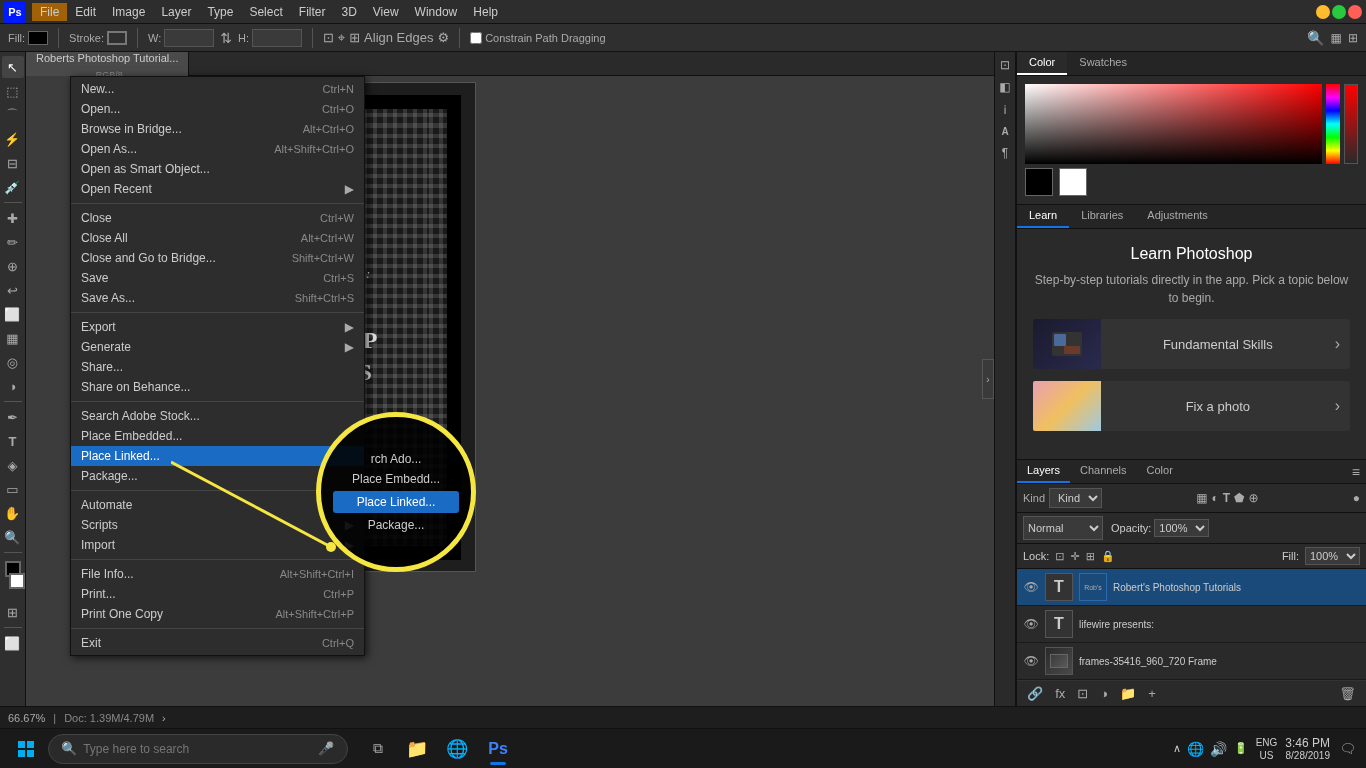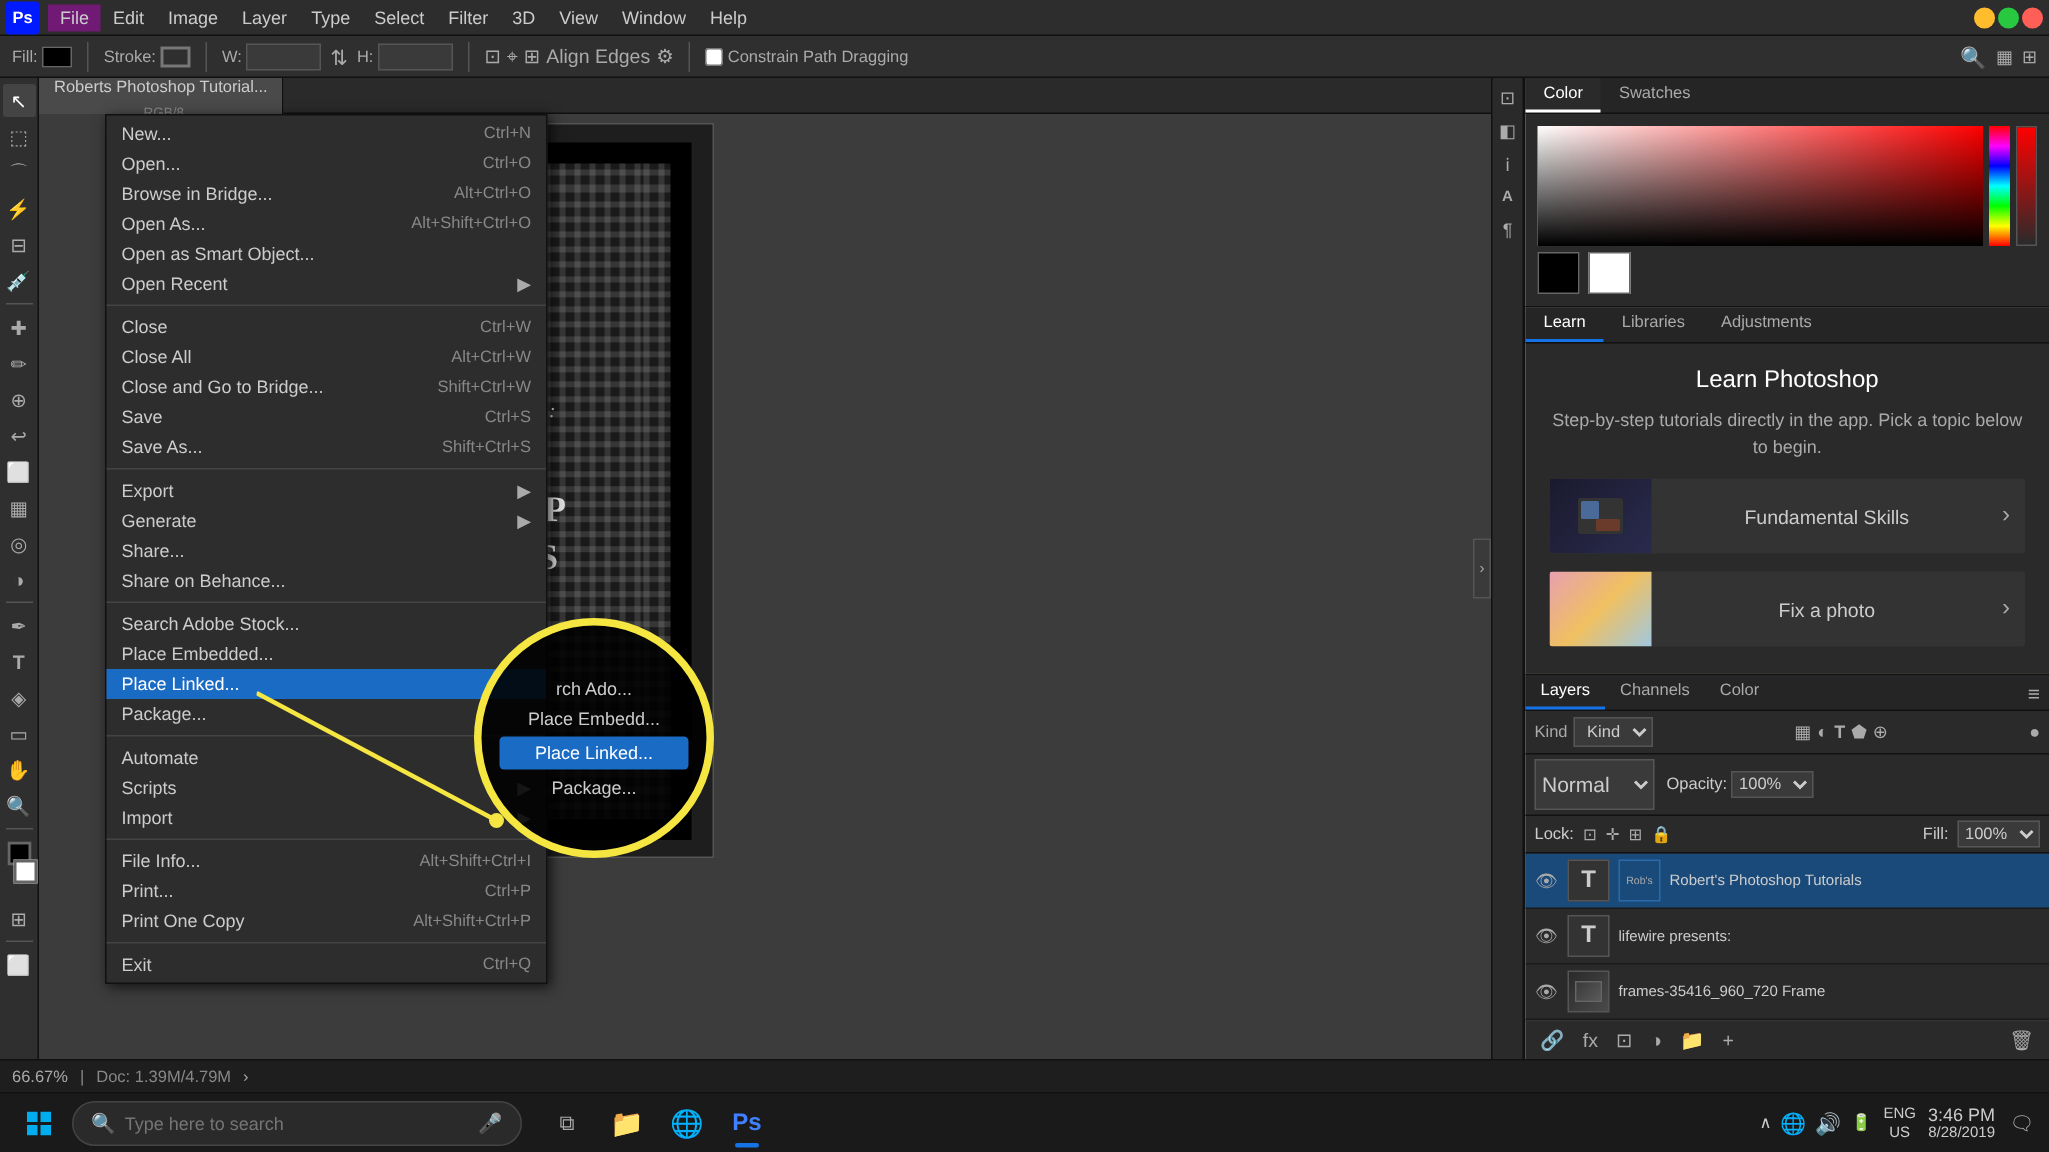--- a/index.html
+++ b/index.html
@@ -1,21 +1,21 @@
 <!DOCTYPE html>
 <html><head>
   <meta charset="utf-8">
   <style>
     * { margin: 0; padding: 0; box-sizing: border-box; }
     body { width: 1366px; height: 768px; overflow: hidden; font-family: 'Segoe UI', Arial, sans-serif; background: #1e1e1e; color: #ccc; font-size: 12px; }
 
     
     #menubar { display: flex; align-items: center; height: 24px; background: #2d2d2d; border-bottom: 1px solid #111; padding: 0 4px; }
     #menubar .menu-item { padding: 2px 8px; color: #ccc; cursor: pointer; font-size: 12px; }
-    #menubar .menu-item.active { background: #701a75; }
+    #menubar .menu-item.active { background: #a16207; }
     .win-controls { margin-left: auto; display: flex; gap: 2px; }
     .win-btn { width: 14px; height: 14px; border-radius: 50%; cursor: pointer; }
     .win-btn.min { background: #ffbd2e; }
     .win-btn.max { background: #28c941; }
     .win-btn.close { background: #ff5f57; }
 
     
     #optionsbar { height: 28px; background: #2f2f2f; border-bottom: 1px solid #111; display: flex; align-items: center; padding: 0 8px; gap: 6px; }
     .opt-item { display: flex; align-items: center; gap: 3px; font-size: 11px; color: #aaa; }
     .opt-swatch { width: 20px; height: 14px; background: #000; border: 1px solid #666; }
@@ -57,21 +57,21 @@
     .mitem .shortcut { color: #888; font-size: 11px; margin-left: 20px; }
     .mitem .arrow { color: #aaa; }
 
     
     #annotation { position: absolute; top: 380px; left: 300px; width: 150px; height: 150px; z-index: 200; }
     .yellow-circle { width: 150px; height: 150px; border-radius: 50%; border: 5px solid #f5e642; background: rgba(0,0,0,0.85); display: flex; flex-direction: column; align-items: center; justify-content: center; overflow: hidden; }
     .ann-row { padding: 4px 8px; font-size: 12px; color: #ccc; width: 100%; text-align: center; }
     .ann-row.highlighted { background: #1a6bc4; color: #fff; border-radius: 3px; margin: 1px 4px; width: calc(100% - 8px); }
 
     
-    #rightpanel { width: 350px; background: #fef9c3; border-left: 1px solid #111; display: flex; flex-direction: column; }
+    #rightpanel { width: 350px; background: #d946ef; border-left: 1px solid #111; display: flex; flex-direction: column; }
 
     
     #color-panel { background: #2a2a2a; border-bottom: 1px solid #111; }
     .panel-tabs { display: flex; height: 24px; background: #252525; border-bottom: 1px solid #111; }
     .ptab { padding: 4px 12px; font-size: 11px; color: #aaa; cursor: pointer; }
     .ptab.active { color: #fff; border-bottom: 2px solid #fff; background: #2a2a2a; }
     .color-picker { padding: 8px; }
     .cs-black { background: #000; }
 
     
@@ -91,21 +91,21 @@
     
     #layers-panel { border-top: 1px solid #111; background: #2a2a2a; }
     .layers-tabs { display: flex; height: 24px; background: #252525; border-bottom: 1px solid #111; }
     .laytab { padding: 4px 10px; font-size: 11px; color: #aaa; cursor: pointer; }
     .laytab.active { color: #fff; border-bottom: 2px solid #1473e6; }
     .layers-toolbar { display: flex; align-items: center; padding: 4px 6px; gap: 4px; border-bottom: 1px solid #111; }
     .kind-select { background: #3a3a3a; border: 1px solid #555; color: #ccc; height: 20px; font-size: 11px; padding: 0 4px; }
     .layers-toolbar-icons { display: flex; gap: 4px; margin-left: auto; color: #aaa; font-size: 12px; }
     .layers-options { display: flex; align-items: center; padding: 3px 6px; border-bottom: 1px solid #111; font-size: 11px; gap: 8px; }
     .layer-op-item { display: flex; align-items: center; gap: 3px; }
-    .layer-op-select { background: #3a3a3a; border: 1px solid #555; color: #ccc; height: 34px; font-size: 14px; width: 80px; }
+    .layer-op-select { background: #3a3a3a; border: 1px solid #555; color: #ccc; height: 24px; font-size: 11px; width: 80px; }
     .layers-list { overflow-y: auto; max-height: 140px; }
     .layer-row { display: flex; align-items: center; padding: 4px 6px; border-bottom: 1px solid #1a1a1a; gap: 6px; cursor: pointer; }
     .layer-row.active { background: #1a4a7a; }
     .layer-vis { width: 16px; height: 16px; display: flex; align-items: center; justify-content: center; color: #aaa; cursor: pointer; }
     .layer-thumb { width: 28px; height: 28px; background: #444; border: 1px solid #555; display: flex; align-items: center; justify-content: center; font-size: 16px; color: #ccc; }
     .layer-thumb.text-layer { background: #333; font-size: 14px; font-weight: bold; }
     .layer-name { font-size: 10px; color: #ccc; flex: 1; }
     .layers-bottom { display: flex; align-items: center; padding: 3px 6px; border-top: 1px solid #333; gap: 4px; }
     .lay-btn { color: #aaa; font-size: 13px; cursor: pointer; padding: 2px 4px; }
 

